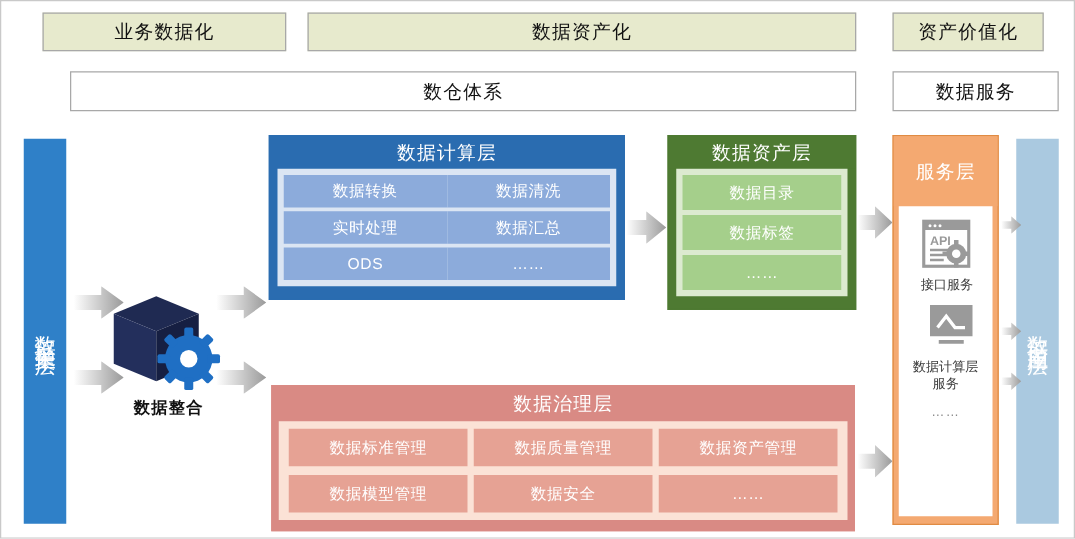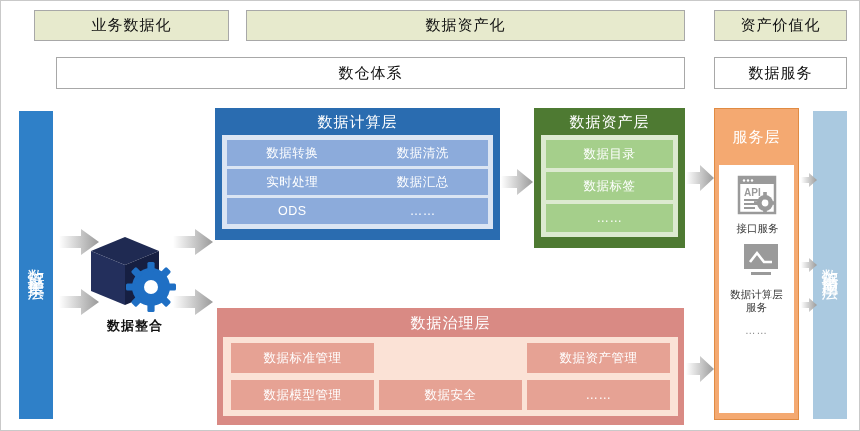--- a/index.html
+++ b/index.html
@@ -92,21 +92,21 @@
     font-size:13px;font-weight:bold;color:#111;letter-spacing:1px;
   }
 </style>
 </head>
 <body>
 
 <div id="canvas">
 
   <div class="chip" id="chip-0" style="left:33px;top:9px;width:195px;height:31px;">业务数据化</div>
   <div class="chip" id="chip-1" style="left:245px;top:9px;width:439px;height:31px;">数据资产化</div>
-  <div class="chip" id="chip-2" style="left:713px;top:9px;width:133px;height:31px;">资产价值化</div>
+  <div class="chip" id="chip-2" style="left:713px;top:9px;width:121px;height:31px;">资产价值化</div>
 
   <div class="plainbox" style="left:55px;top:56px;width:629px;height:32px;">数仓体系</div>
   <div class="plainbox" style="left:713px;top:56px;width:133px;height:32px;">数据服务</div>
 
   <div class="vband" id="band-collect" style="left:18px;top:110px;width:34px;height:308px;">数据采集层</div>
 
   <div class="vband" id="band-app" style="left:812px;top:110px;width:34px;height:308px;">数据应用层</div>
 
   <div class="arrow" style="left:58px;top:228px;">
     <svg width="40" height="26" viewBox="0 0 40 26">
@@ -230,20 +230,21 @@
         </defs>
       <path d="M0,7 L14,7 L14,0 L28,13 L14,26 L14,19 L0,19 Z" fill="url(#ga6)"></path>
     </svg>
   </div>
 
   <div class="panel" id="panel-gov">
     <div class="panel-title">数据治理层</div>
     <div class="panel-body">
       <div class="cellrow">
         <div class="cell">数据标准管理</div>
+        <div class="cell">数据质量管理</div>
         <div class="cell">数据资产管理</div>
       </div>
       <div class="cellrow">
         <div class="cell">数据模型管理</div>
         <div class="cell">数据安全</div>
         <div class="cell">……</div>
       </div>
     </div>
   </div>
 

